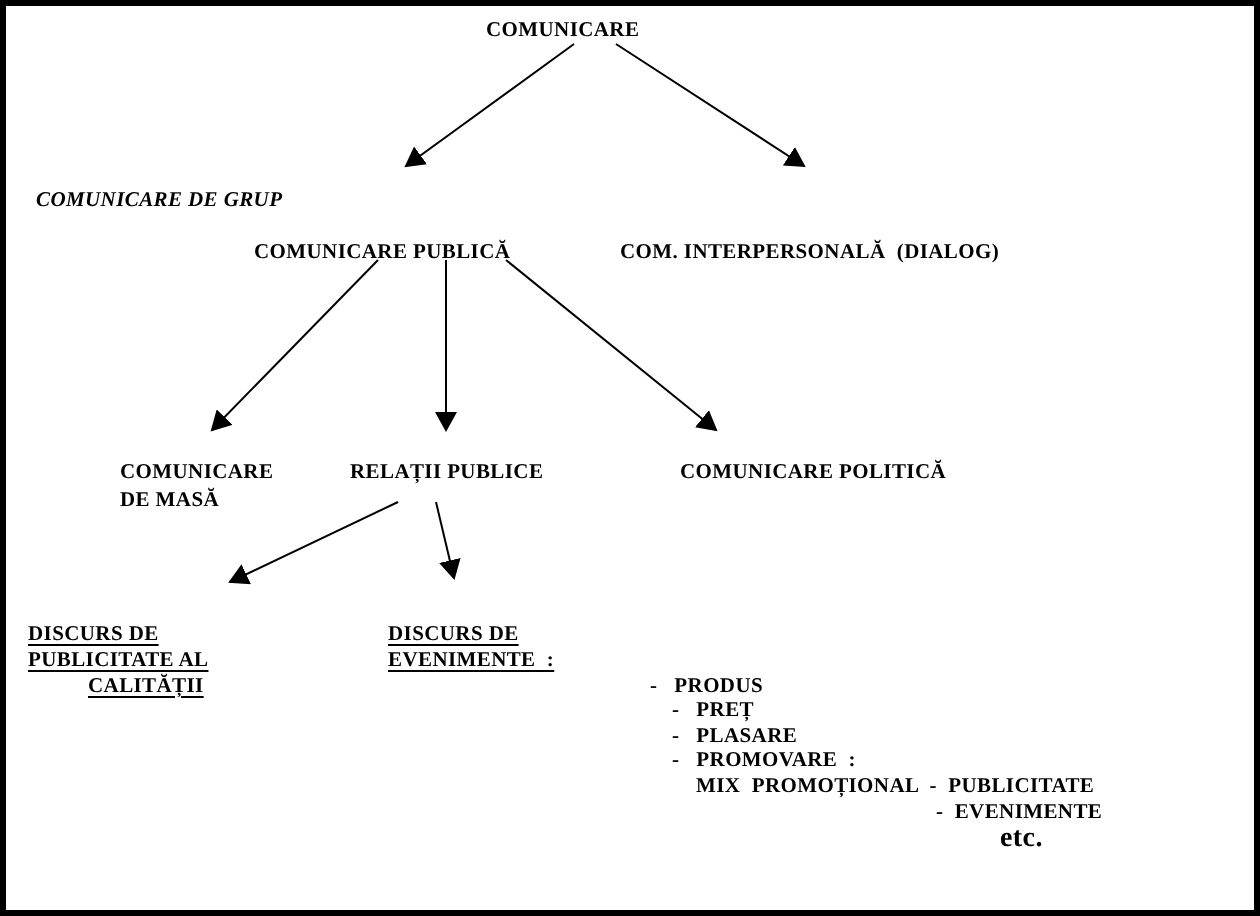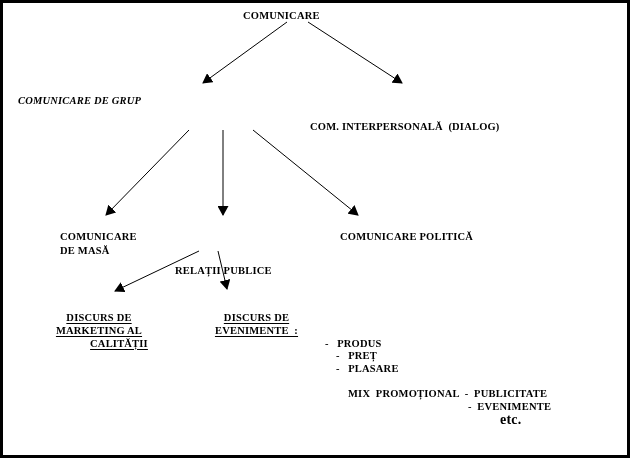--- a/index.html
+++ b/index.html
@@ -19,21 +19,20 @@
   }
   .lbl {
     position: absolute;
     font-family: "Liberation Serif", "DejaVu Serif", serif;
     font-weight: bold;
     font-size: 10.5px;
     letter-spacing: 0.2px;
     color: #000000;
     white-space: pre;
     line-height: 13px;
-    text-align: center;
   }
   .lbl.u {
     text-decoration: underline;
     text-underline-offset: 2px;
   }
   .lbl.small {
     font-size: 14px;
   }
   svg.arrows {
     position: absolute;
@@ -69,38 +68,40 @@
     <line x1="196" y1="248" x2="112" y2="288" stroke="#000000" stroke-width="1" marker-end="url(#ah)"></line>
 
     <line x1="215" y1="248" x2="224" y2="286" stroke="#000000" stroke-width="1" marker-end="url(#ah)"></line>
   </svg>
 
   <div class="lbl" style="left:240px; top:6px;">COMUNICARE</div>
 
   <div class="lbl" style="left:15px; top:91px;font-style:italic;">COMUNICARE DE GRUP</div>
 
 
+  <div class="lbl" style="left:124px; top:117px;">COMUNICARE PUBLICĂ</div>
 
   <div class="lbl" style="left:307px; top:117px;">COM. INTERPERSONALĂ  (DIALOG)</div>
 
   <div class="lbl" style="left:57px; top:227px;">COMUNICARE</div>
   <div class="lbl" style="left:57px; top:241px;">DE MASĂ</div>
 
-  <div class="lbl" style="left:172px; top:227px;margin-top:34px;">RELAȚII PUBLICE</div>
+  <div class="lbl" style="left:172px; top:227px;">RELAȚII PUBLICE</div>
 
   <div class="lbl" style="left:337px; top:227px;">COMUNICARE POLITICĂ</div>
 
   <div class="lbl u" style="left:11px; top:308px; width:170px;">DISCURS DE</div>
-  <div class="lbl u" style="left:11px; top:321px; width:170px;">MARKETING AL</div>
+  <div class="lbl u" style="left:11px; top:321px; width:170px;">PUBLICITATE AL</div>
   <div class="lbl u" style="left:11px; top:334px; width:180px; text-indent:30px;">CALITĂȚII</div>
 
   <div class="lbl u" style="left:191px; top:308px; width:125px;">DISCURS DE</div>
   <div class="lbl u" style="left:191px; top:321px; width:125px;">EVENIMENTE  :</div>
 
   <div class="lbl" style="left:322px; top:334px;">-   PRODUS</div>
   <div class="lbl" style="left:333px; top:346px;">-   PREȚ</div>
   <div class="lbl" style="left:333px; top:359px;">-   PLASARE</div>
+  <div class="lbl" style="left:333px; top:371px;">-   PROMOVARE  :</div>
 
   <div class="lbl" style="left:345px; top:384px;">MIX  PROMOȚIONAL  -  PUBLICITATE</div>
   <div class="lbl" style="left:465px; top:397px;">-  EVENIMENTE</div>
   <div class="lbl small" style="left:497px; top:410px;">etc.</div>
 
 </div>
 
 </body></html>

